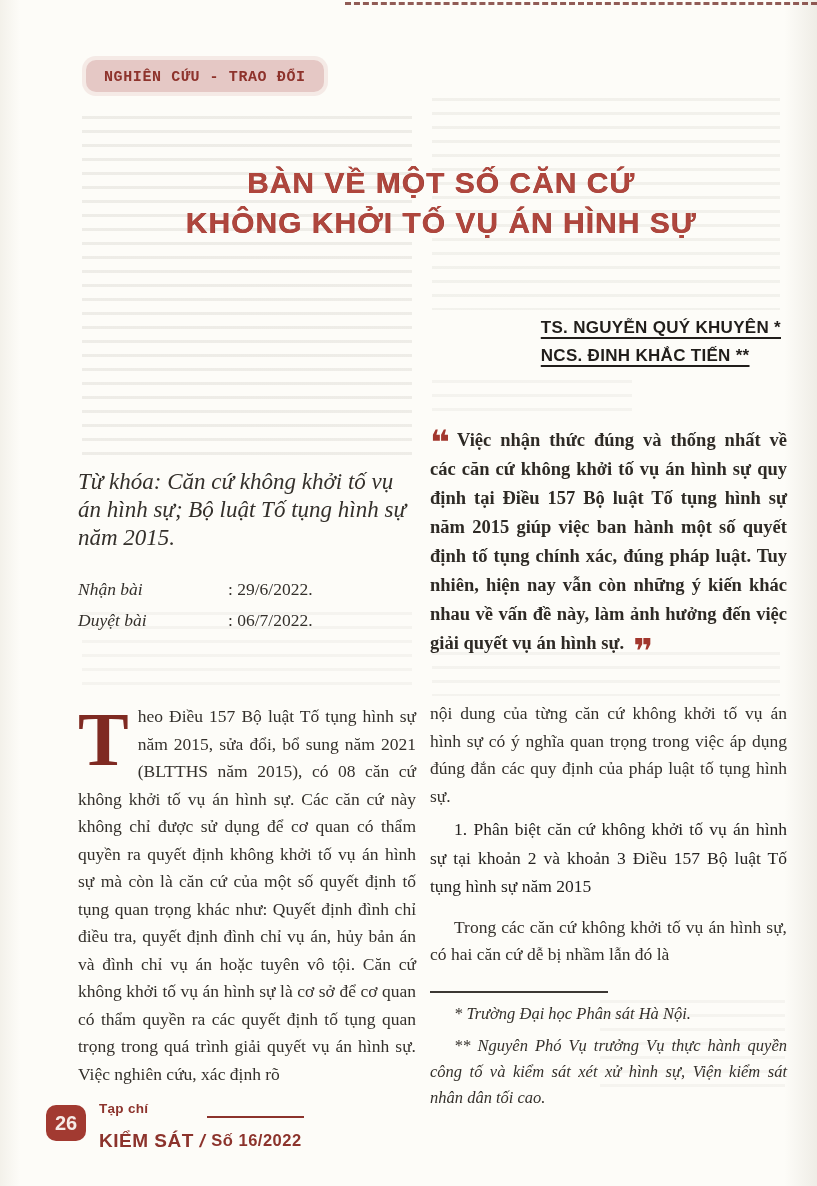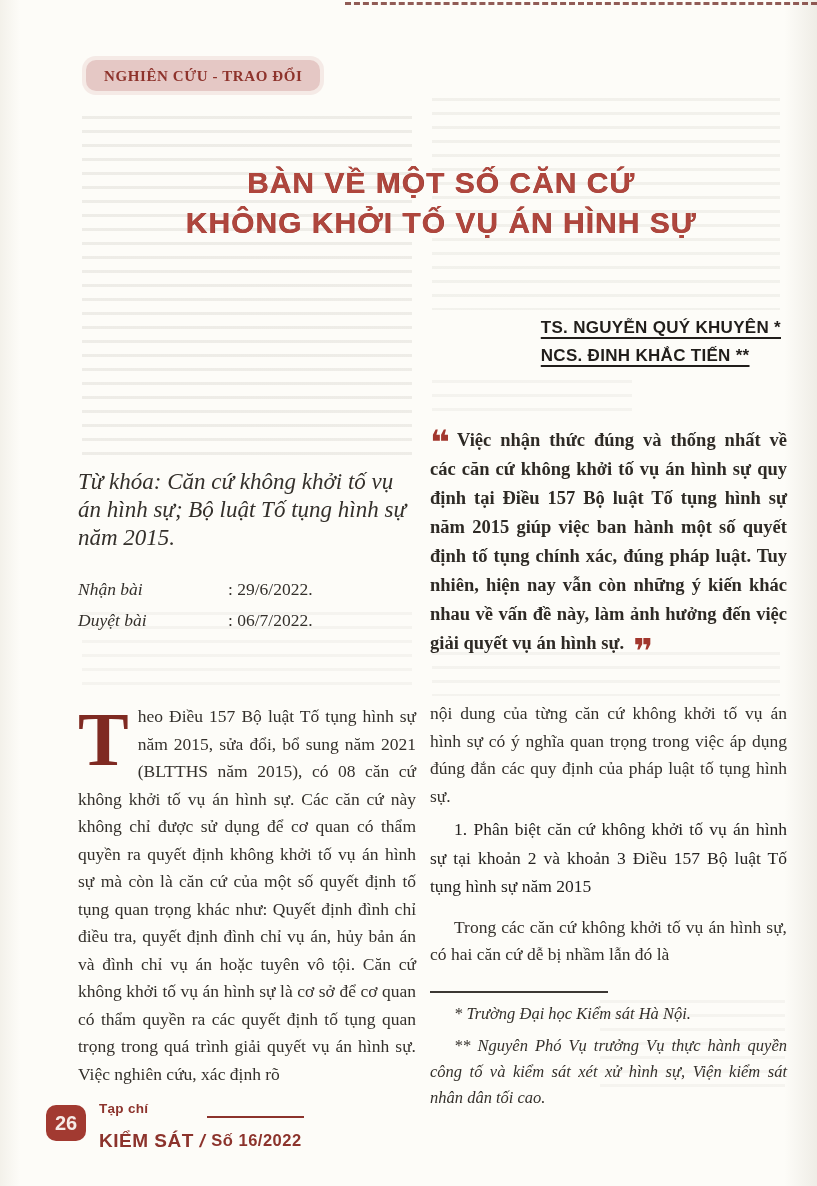--- a/index.html
+++ b/index.html
@@ -27,21 +27,21 @@
     filter: blur(.7px);
     pointer-events: none;
   }
   .badge {
     position: absolute; left: 86px; top: 60px;
     background: #e5c8c5; border-radius: 10px;
     padding: 7px 18px 6px 18px;
     box-shadow: 0 0 0 4px rgba(229,200,197,.35);
   }
   .badge span {
-    font-family: Liberation Serif, serif;
+    font-family: Liberation Mono, monospace;
     font-weight: bold; font-size: 15px; letter-spacing: .6px;
     color: #8e332c;
   }
   .title {
     position: absolute; left: 90px; right: 25px; top: 163px;
     text-align: center;
     font-family: "Liberation Sans", "DejaVu Sans", sans-serif;
     font-weight: bold; font-size: 30px; line-height: 40px;
     letter-spacing: 1px; color: #af463d;
     text-shadow: .4px .4px 0 #8f3630;
@@ -167,21 +167,21 @@
   <div class="col-left-body">
     <span class="dropcap">T</span><span>heo Điều 157 Bộ luật Tố tụng hình sự năm 2015, sửa đổi, bổ sung năm 2021 (BLTTHS năm 2015), có 08 căn cứ không khởi tố vụ án hình sự. Các căn cứ này không chỉ được sử dụng để cơ quan có thẩm quyền ra quyết định không khởi tố vụ án hình sự mà còn là căn cứ của một số quyết định tố tụng quan trọng khác như: Quyết định đình chỉ điều tra, quyết định đình chỉ vụ án, hủy bản án và đình chỉ vụ án hoặc tuyên vô tội. Căn cứ không khởi tố vụ án hình sự là cơ sở để cơ quan có thẩm quyền ra các quyết định tố tụng quan trọng trong quá trình giải quyết vụ án hình sự. Việc nghiên cứu, xác định rõ</span>
   </div>
 
   <div class="col-right-body">
     <p>nội dung của từng căn cứ không khởi tố vụ án hình sự có ý nghĩa quan trọng trong việc áp dụng đúng đắn các quy định của pháp luật tố tụng hình sự.</p>
     <div class="subheading">1. Phân biệt căn cứ không khởi tố vụ án hình sự tại khoản 2 và khoản 3 Điều 157 Bộ luật Tố tụng hình sự năm 2015</div>
     <p class="indent p-after-heading">Trong các căn cứ không khởi tố vụ án hình sự, có hai căn cứ dễ bị nhầm lẫn đó là</p>
     <div class="fn-rule"></div>
     <div class="footnotes">
-      <div class="fn">* Trường Đại học Kiểm sát Hà Nội.</div>
+      <div class="fn">* Trường Đại học Phân sát Hà Nội.</div>
       <div class="fn">** Nguyên Phó Vụ trưởng Vụ thực hành quyền công tố và kiểm sát xét xử hình sự, Viện kiểm sát nhân dân tối cao.</div>
     </div>
   </div>
 
   <div class="footer">
     <div class="page-num">26</div>
     <div class="journal">
       <div class="j1">Tạp chí</div>
       <div class="j2">
         <span>KIỂM SÁT</span>

